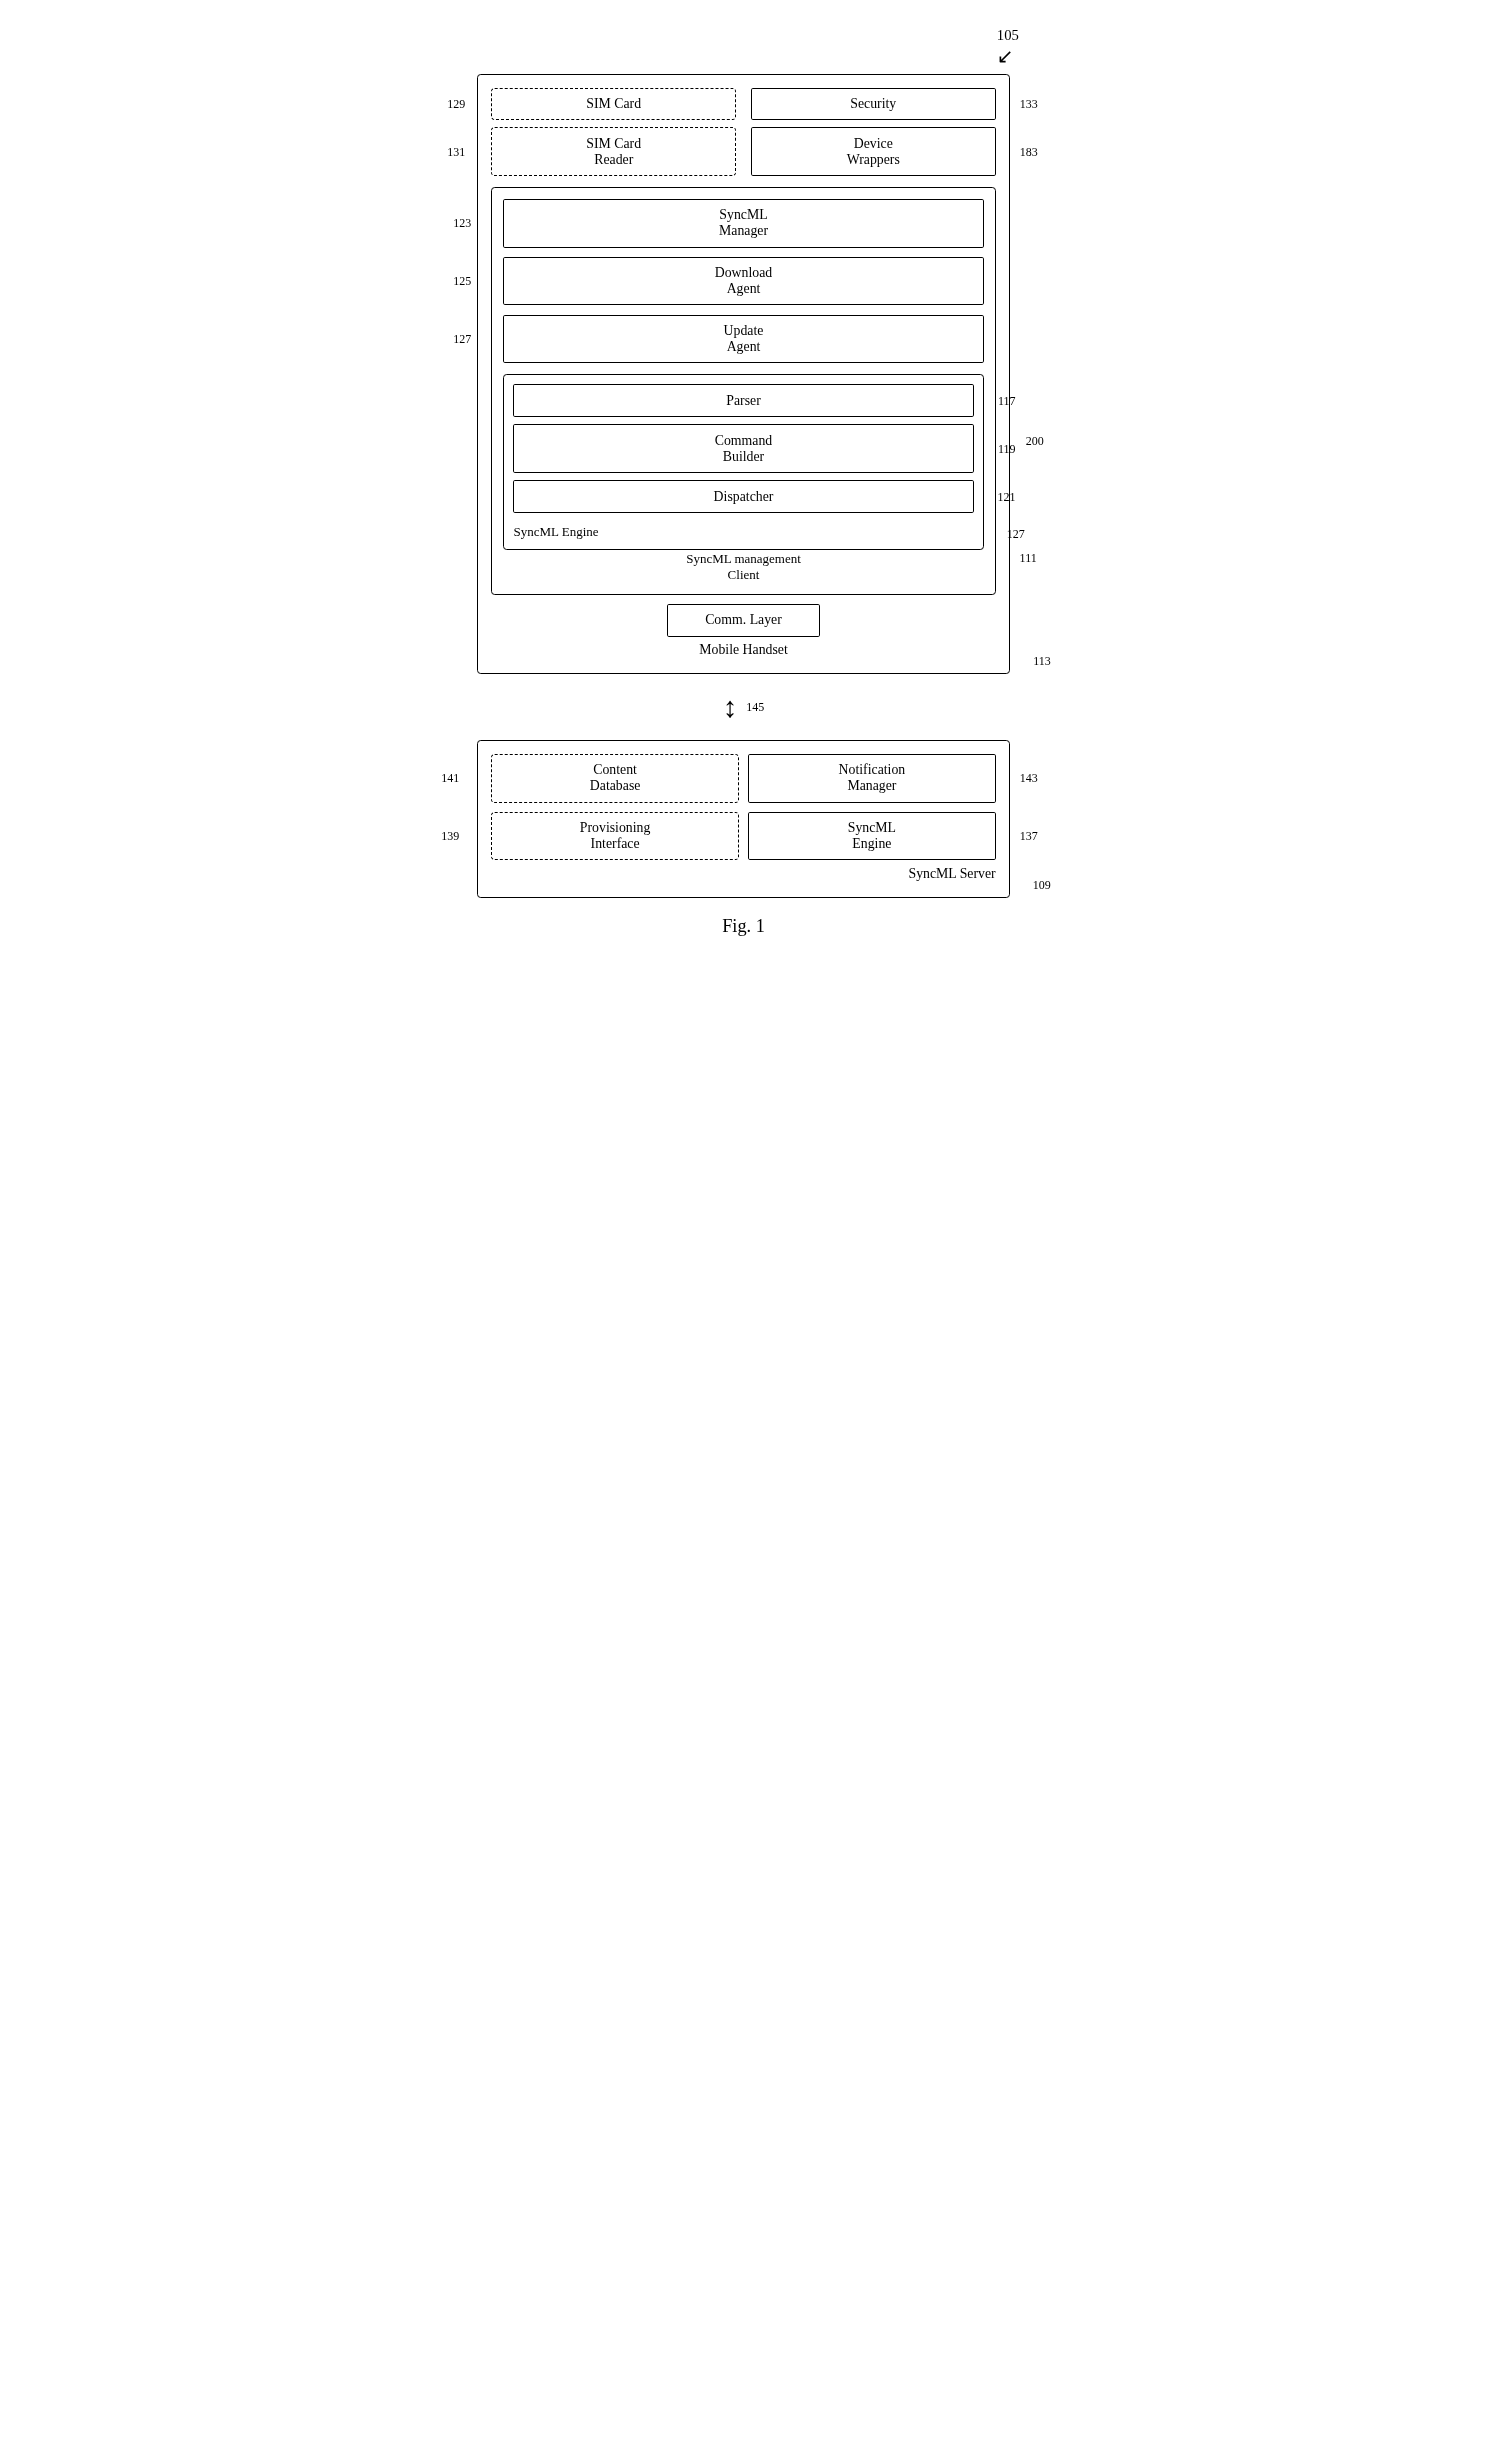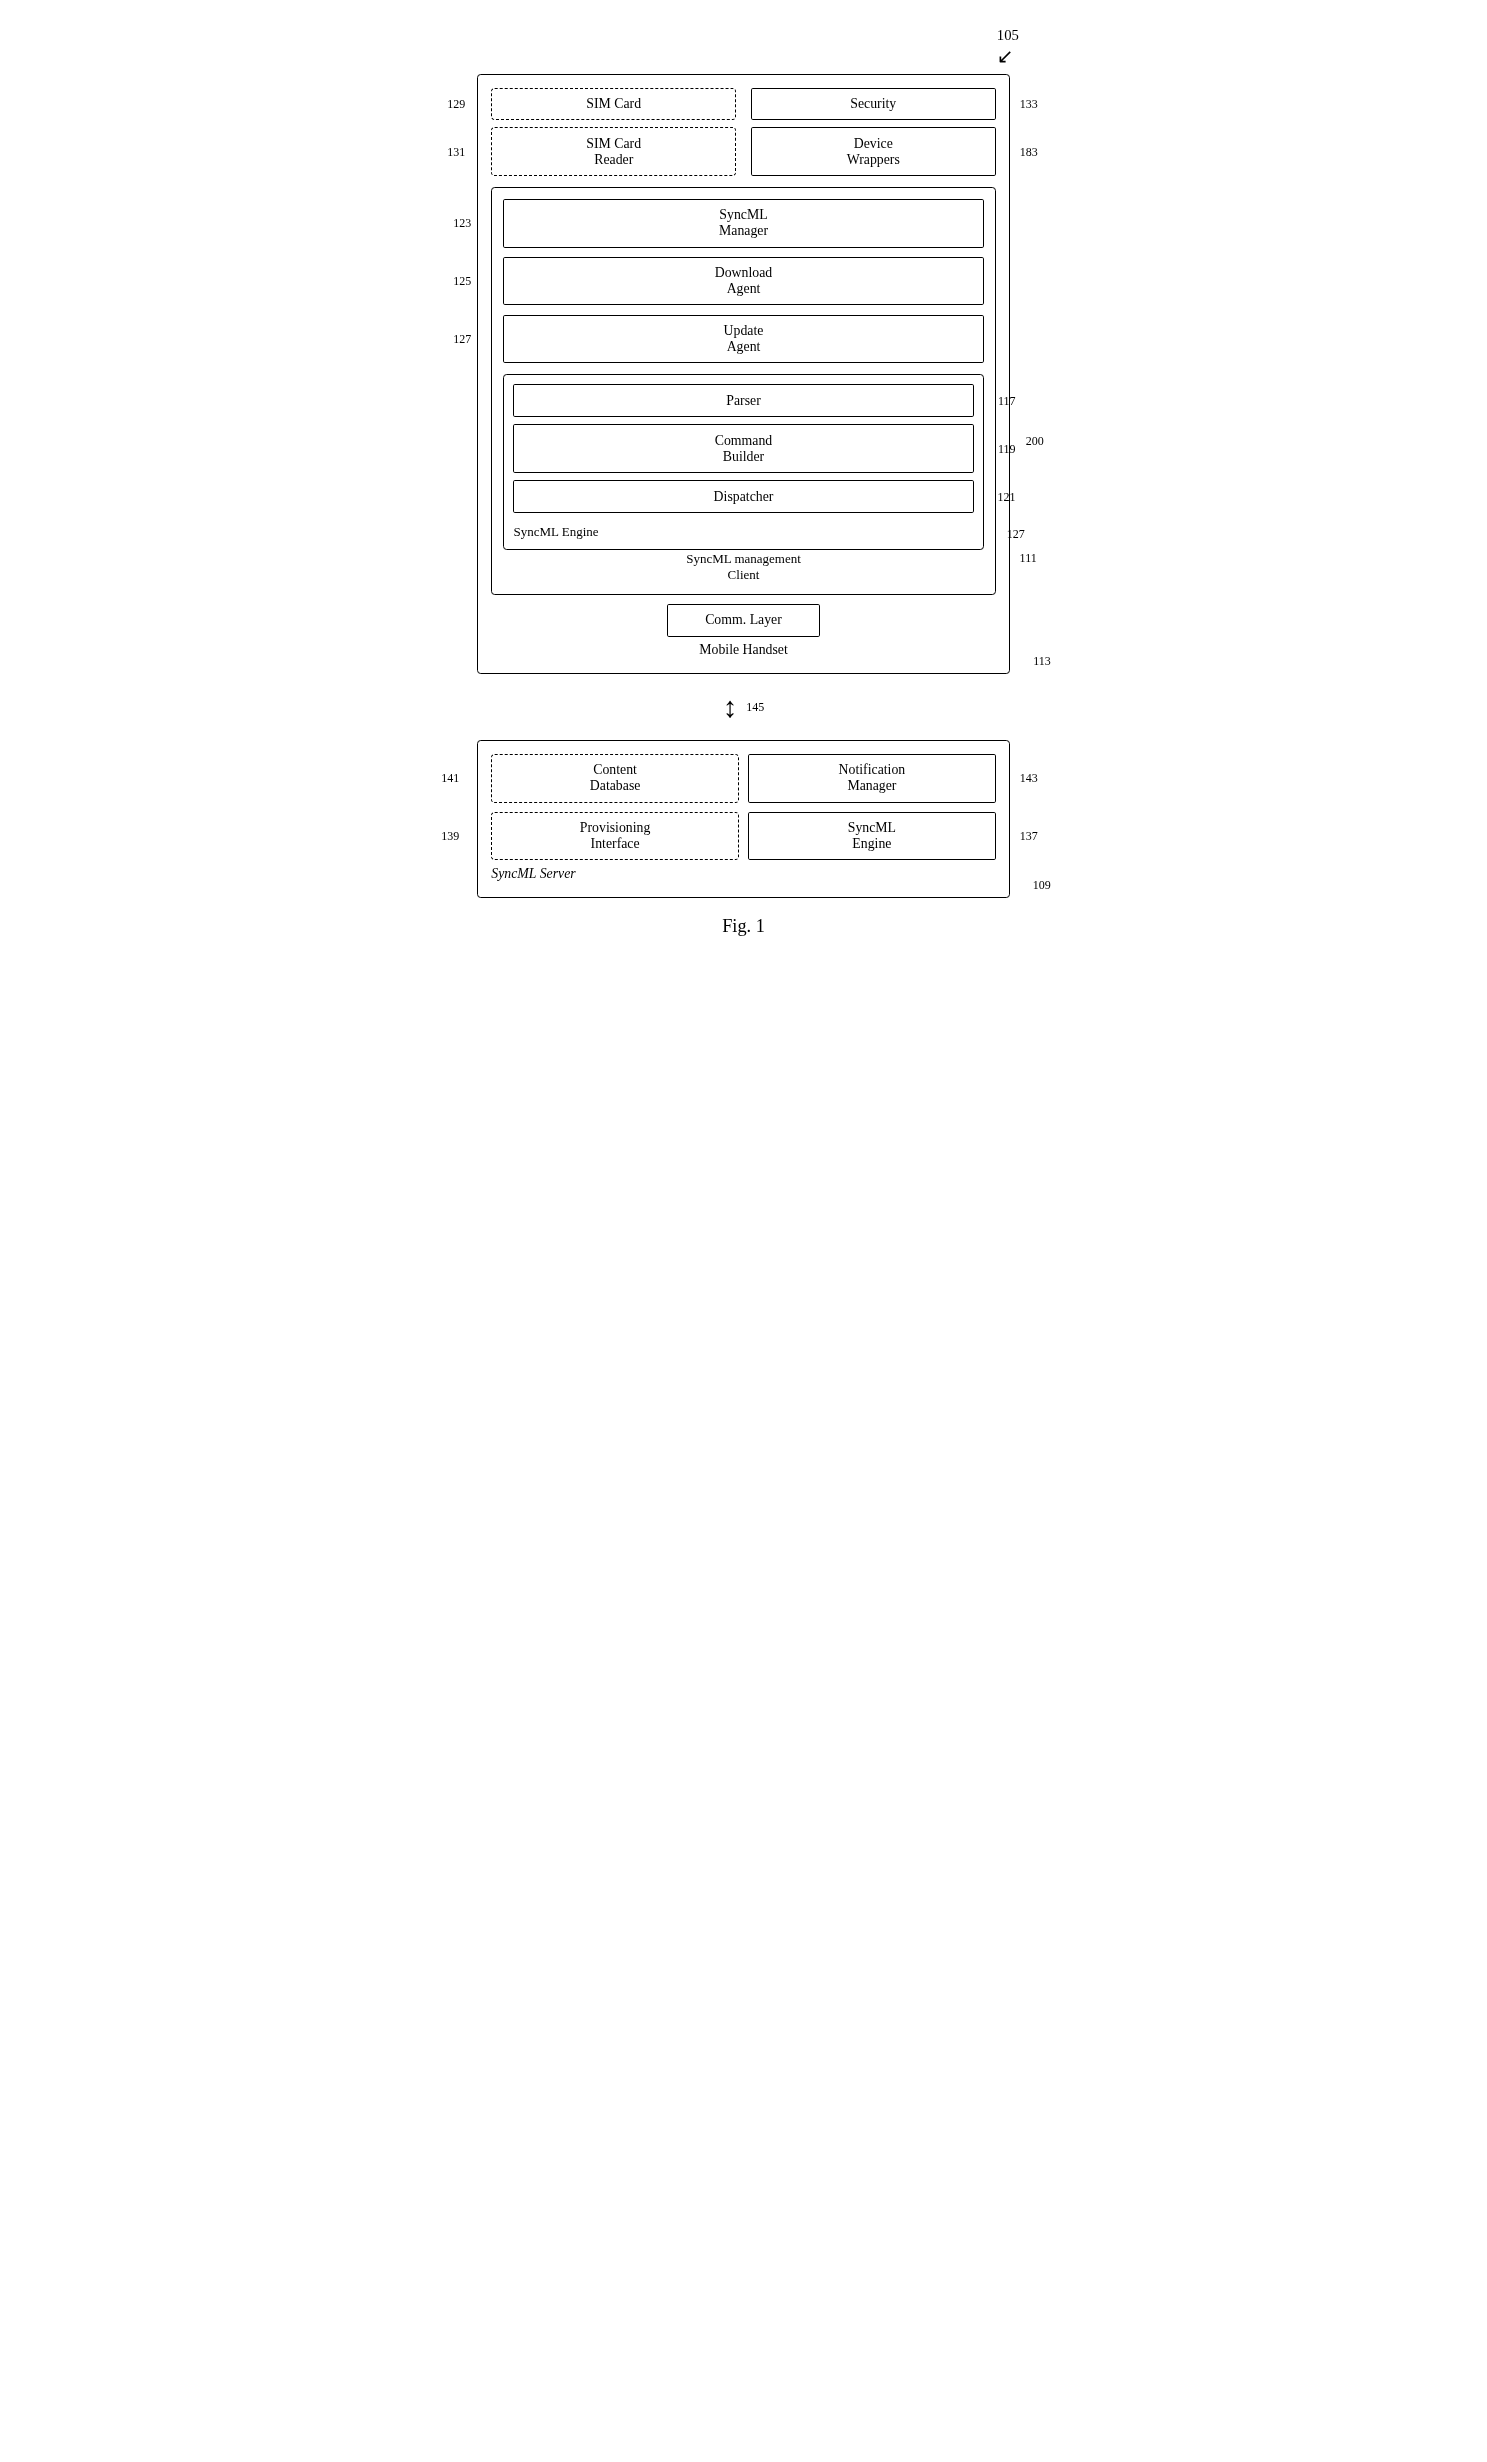--- a/index.html
+++ b/index.html
@@ -147,25 +147,24 @@
     }
 
     
     .server-box {
       border: 1.8px solid #000;
       border-radius: 3.7px;
       padding: 13px;
       position: relative;
     }
     .server-label {
-      text-align: left;
+      text-align: right;
       font-size: 13.8px;
       margin-top: 5.5px;
       margin-bottom: 1.8px;
-      font-style: italic;
     }
 
     .server-inner {
       display: grid;
       grid-template-columns: 1fr 1fr;
       gap: 9.2px;
     }
 
     
     .fig-label {

